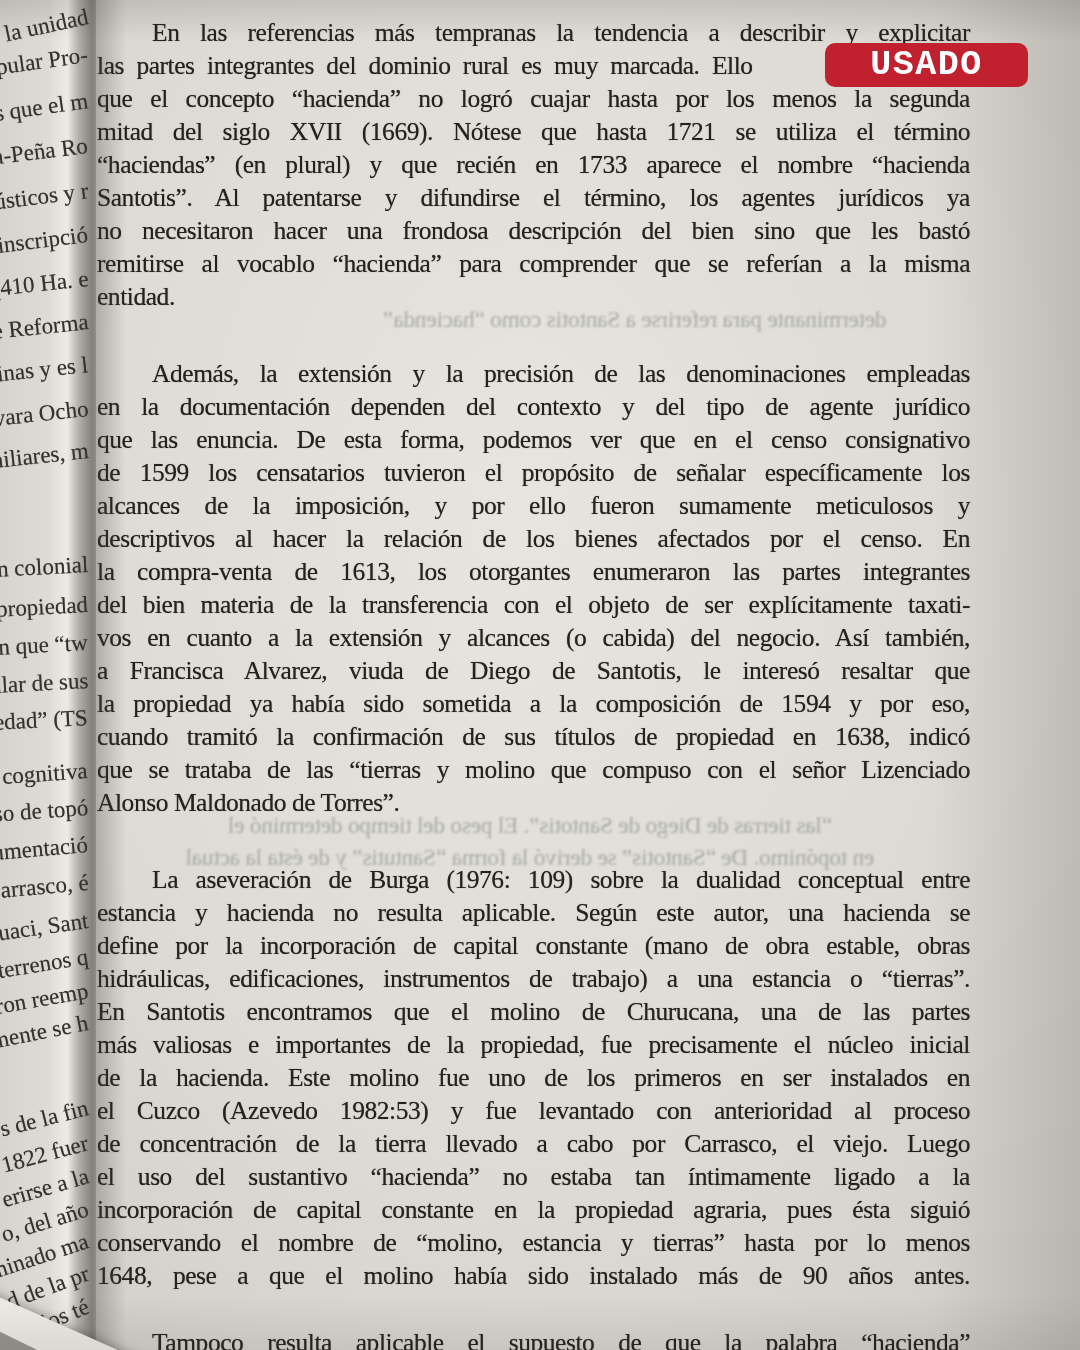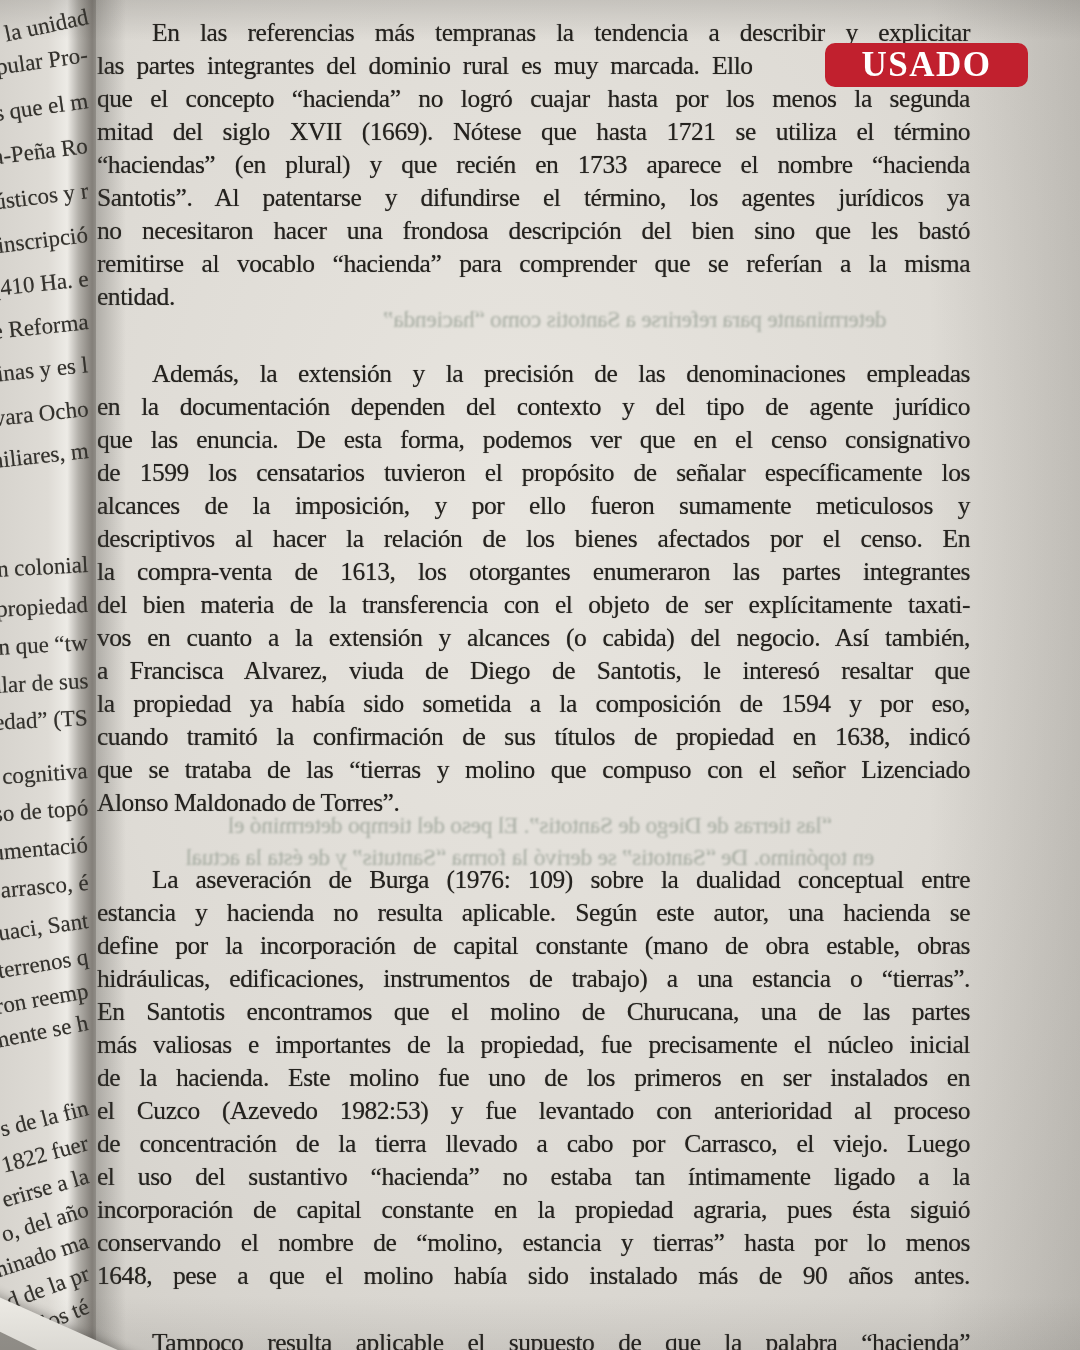--- a/index.html
+++ b/index.html
@@ -46,21 +46,21 @@
   
   .vignette{position:absolute;left:0;top:0;width:100%;height:100%;pointer-events:none;
     background:linear-gradient(180deg,rgba(60,58,54,.16) 0,rgba(60,58,54,0) 3%),
                linear-gradient(90deg,rgba(0,0,0,0) 86%,rgba(88,85,79,.20) 100%),
                linear-gradient(0deg,rgba(60,58,54,.10) 0,rgba(60,58,54,0) 4%);}
 
   
   .badge{position:absolute;left:825px;top:43px;width:203px;height:44px;
          background:#c1202e;border-radius:10px;z-index:6;
          display:flex;align-items:center;justify-content:center;}
-  .badge span{font-family:Liberation Serif, serif;font-weight:bold;
+  .badge span{font-family:Liberation Mono, monospace;font-weight:bold;
          font-size:35px;color:#ffffff;letter-spacing:1.5px;}
 </style>
 </head>
 <body>
 
 <div class="photo">
 
   <div class="main-page">
     <div class="ghosts" id="ghosts">
         <div class="ghost" style="top: 306px; left: 290px; width: 690px;">determinante para referirse a Santotis como “hacienda”</div>

